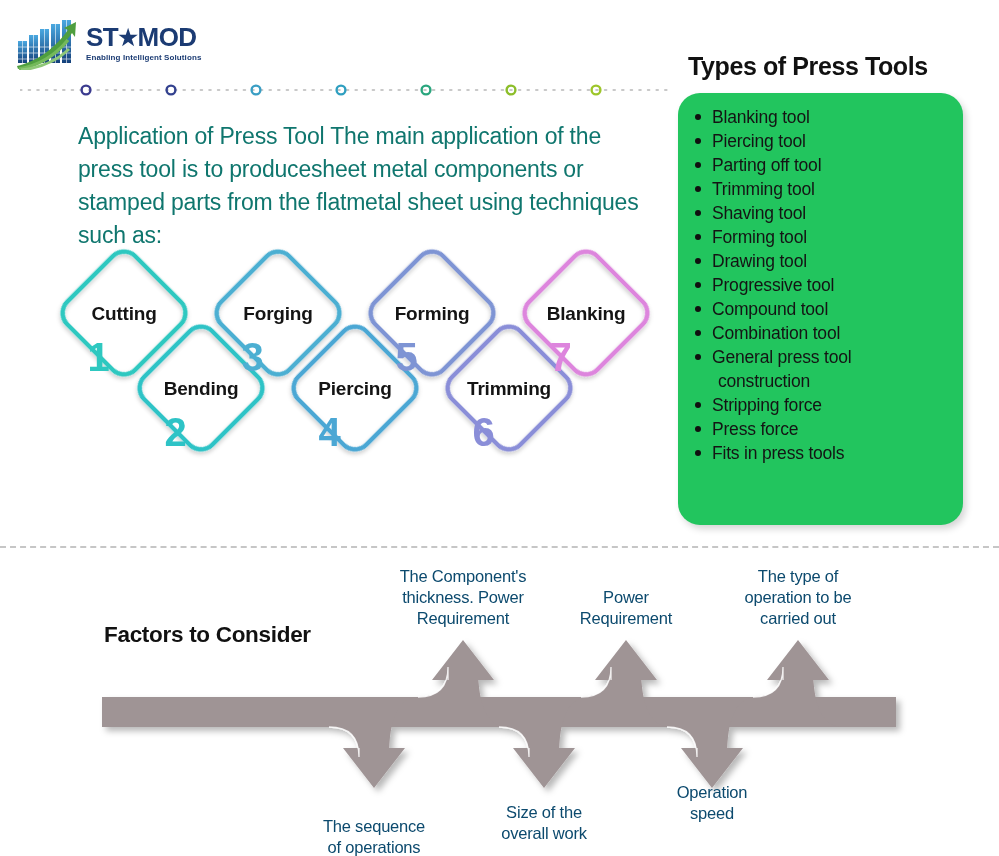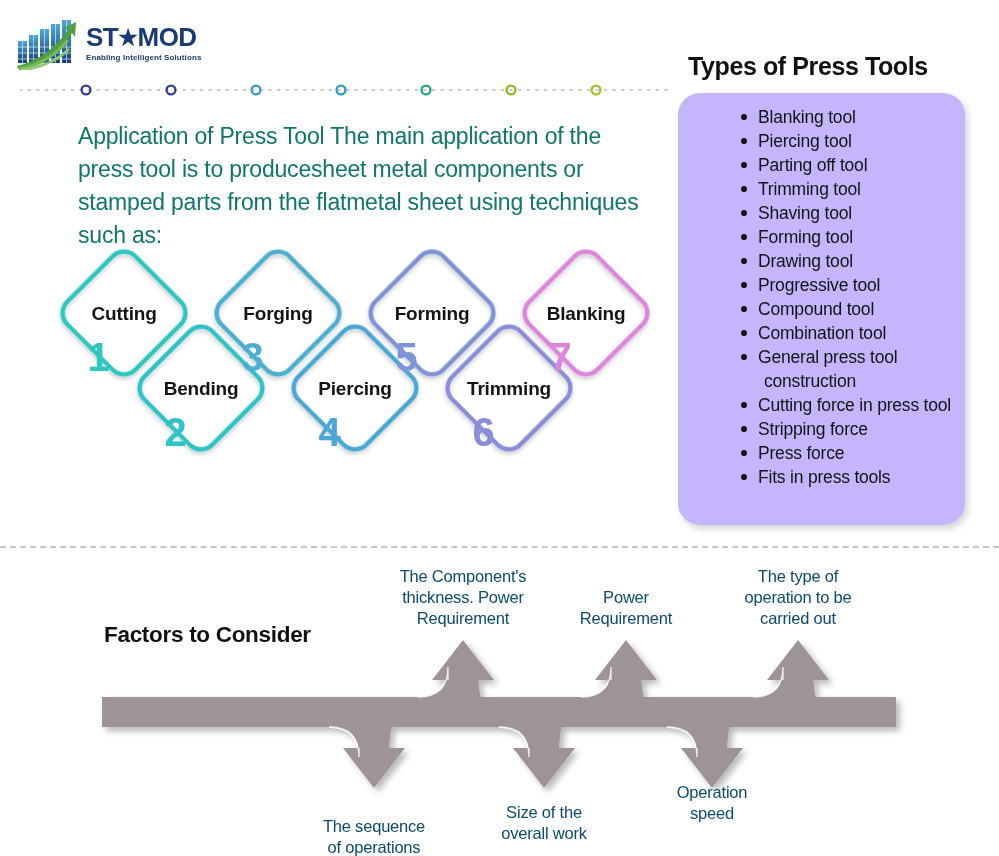--- a/index.html
+++ b/index.html
@@ -123,26 +123,25 @@
     font-size: 25px;
     font-weight: bold;
     color: #111111;
     letter-spacing: -0.4px;
     white-space: nowrap;
   }
   #types-panel {
     position: absolute;
     left: 678px;
     top: 93px;
-    width: 241px;
+    width: 285px;
     height: 432px;
-    background: #c4b5fd;
+    background: #22c55e;
     border-radius: 22px;
     box-shadow: 3px 4px 7px rgba(0,0,0,0.17);
-    padding-left: 46px;
   }
   #types-list {
     margin: 0;
     padding: 12px 8px 0 34px;
     list-style: none;
   }
   #types-list li {
     position: relative;
     font-family: "Liberation Sans", sans-serif;
     font-size: 17.5px;
@@ -319,21 +318,20 @@
         <li>Parting off tool</li>
         <li>Trimming tool</li>
         <li>Shaving tool</li>
         <li>Forming tool</li>
         <li>Drawing tool</li>
         <li>Progressive tool</li>
         <li>Compound tool</li>
         <li>Combination tool</li>
         <li>General press tool</li>
         <li class="sub-line">construction</li>
-        <li>Cutting force in press tool</li>
         <li>Stripping force</li>
         <li>Press force</li>
         <li>Fits in press tools</li>
       </ul>
   </div>
 
   <div id="section-divider"></div>
 
   <div id="flow-arrows">
     <svg id="flow-svg" width="999" height="856" viewBox="0 0 999 856">

